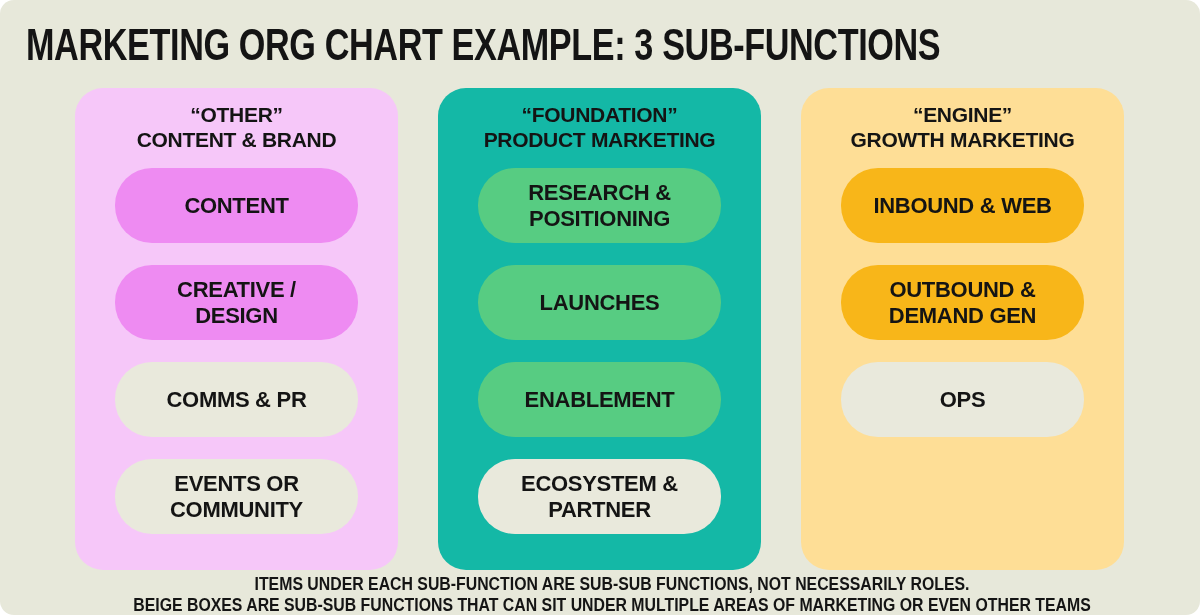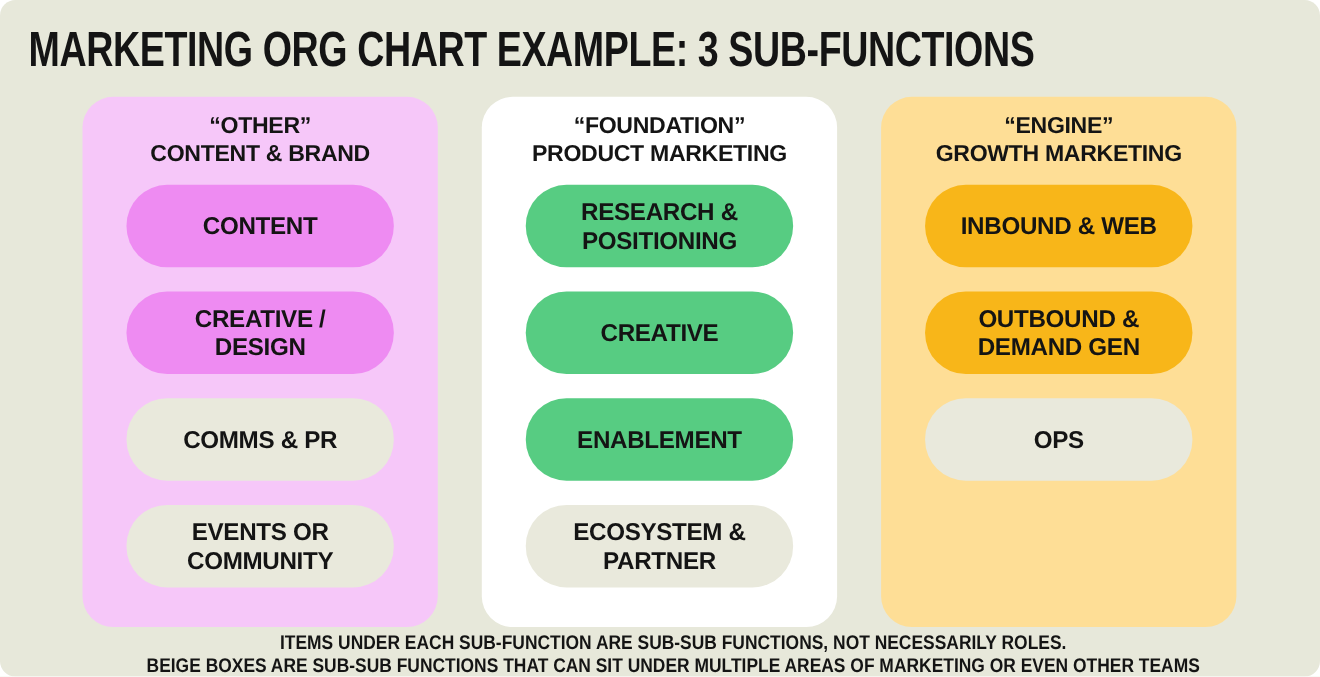--- a/index.html
+++ b/index.html
@@ -47,21 +47,21 @@
   }
   .column {
     width: 323px;
     box-sizing: border-box;
     border-radius: 28px;
     padding: 14px 40px 0 40px;
     display: flex;
     flex-direction: column;
   }
   .col-0 { background: #f6c7f9; }
-  .col-1 { background: #ffffff; }
+  .col-1 { background: #14b8a6; }
   .col-2 { background: #fede96; }
 
   .col-header {
     margin: 0 0 14px 0;
     text-align: center;
     font-size: 21px;
     font-weight: 700;
     line-height: 1.2;
     height: 52px;
     letter-spacing: -0.3px;
@@ -135,21 +135,21 @@
       <div class="box beige">COMMS &amp; PR</div>
       <div class="box beige">EVENTS OR COMMUNITY</div>
     </section>
 
     <section class="column col-1">
       <h2 class="col-header">
         <span>“FOUNDATION”</span>
         <span>PRODUCT MARKETING</span>
       </h2>
       <div class="box primary">RESEARCH &amp; POSITIONING</div>
-      <div class="box primary">CREATIVE</div>
+      <div class="box primary">LAUNCHES</div>
       <div class="box primary">ENABLEMENT</div>
       <div class="box beige">ECOSYSTEM &amp; PARTNER</div>
     </section>
 
     <section class="column col-2">
       <h2 class="col-header">
         <span>“ENGINE”</span>
         <span>GROWTH MARKETING</span>
       </h2>
       <div class="box primary">INBOUND &amp; WEB</div>

